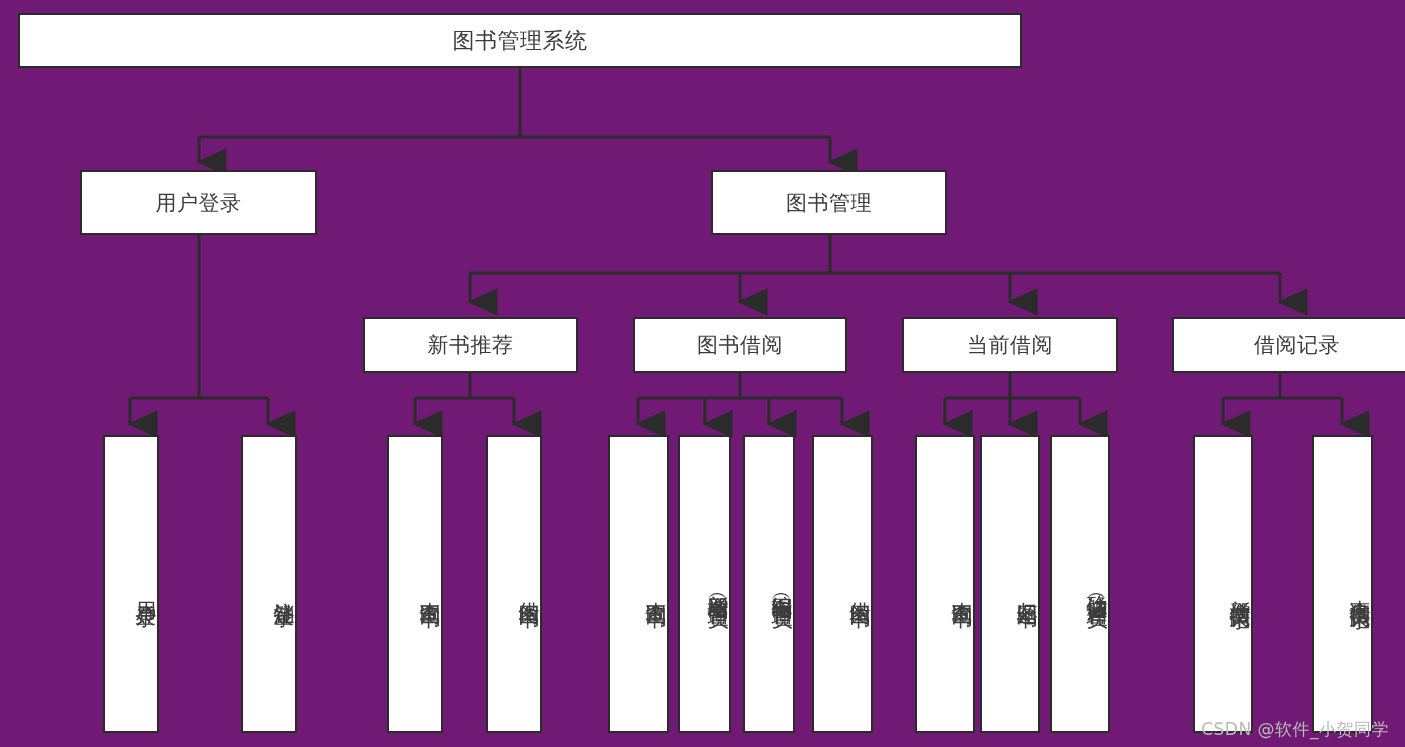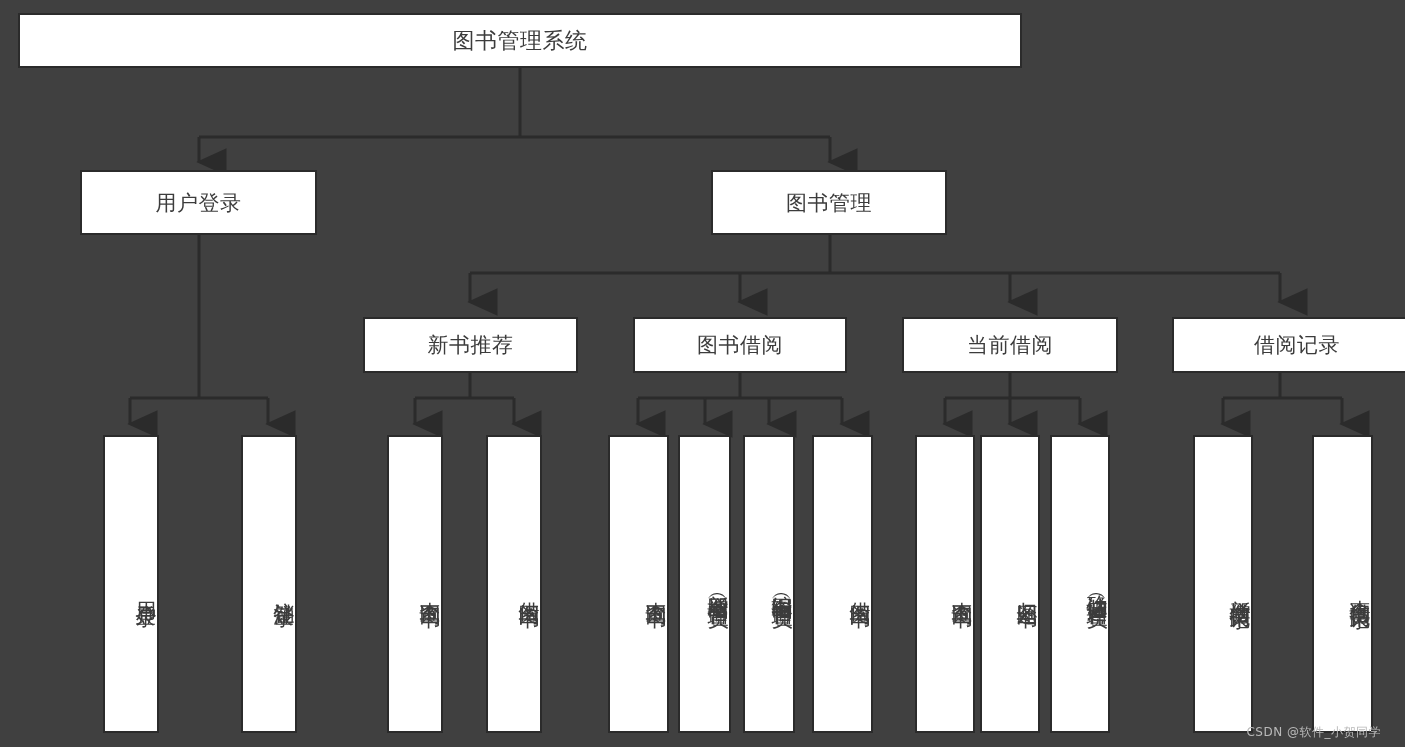--- a/index.html
+++ b/index.html
@@ -7,21 +7,21 @@
     padding: 0;
     background: #ffffff;
   }
   body {
     font-family: "DejaVu Sans", "Liberation Sans", sans-serif;
   }
   #canvas {
     position: relative;
     width: 1405px;
     height: 747px;
-    background: #404040;
+    background: #701a75;
     overflow: hidden;
   }
   svg#wires {
     position: absolute;
     left: 0;
     top: 0;
     width: 1405px;
     height: 747px;
     pointer-events: none;
   }
@@ -59,23 +59,23 @@
   .label {
     display: block;
     white-space: pre-line;
   }
   .node.v .label {
     writing-mode: vertical-rl;
     text-orientation: upright;
   }
   #watermark {
     position: absolute;
-    right: 24px;
+    right: 16px;
     bottom: 6px;
-    font-size: 12px;
+    font-size: 17px;
     color: #b9b9b9;
     letter-spacing: 0.5px;
     white-space: nowrap;
   }
 </style>
 </head>
 <body>
 
 <div id="canvas">
 

